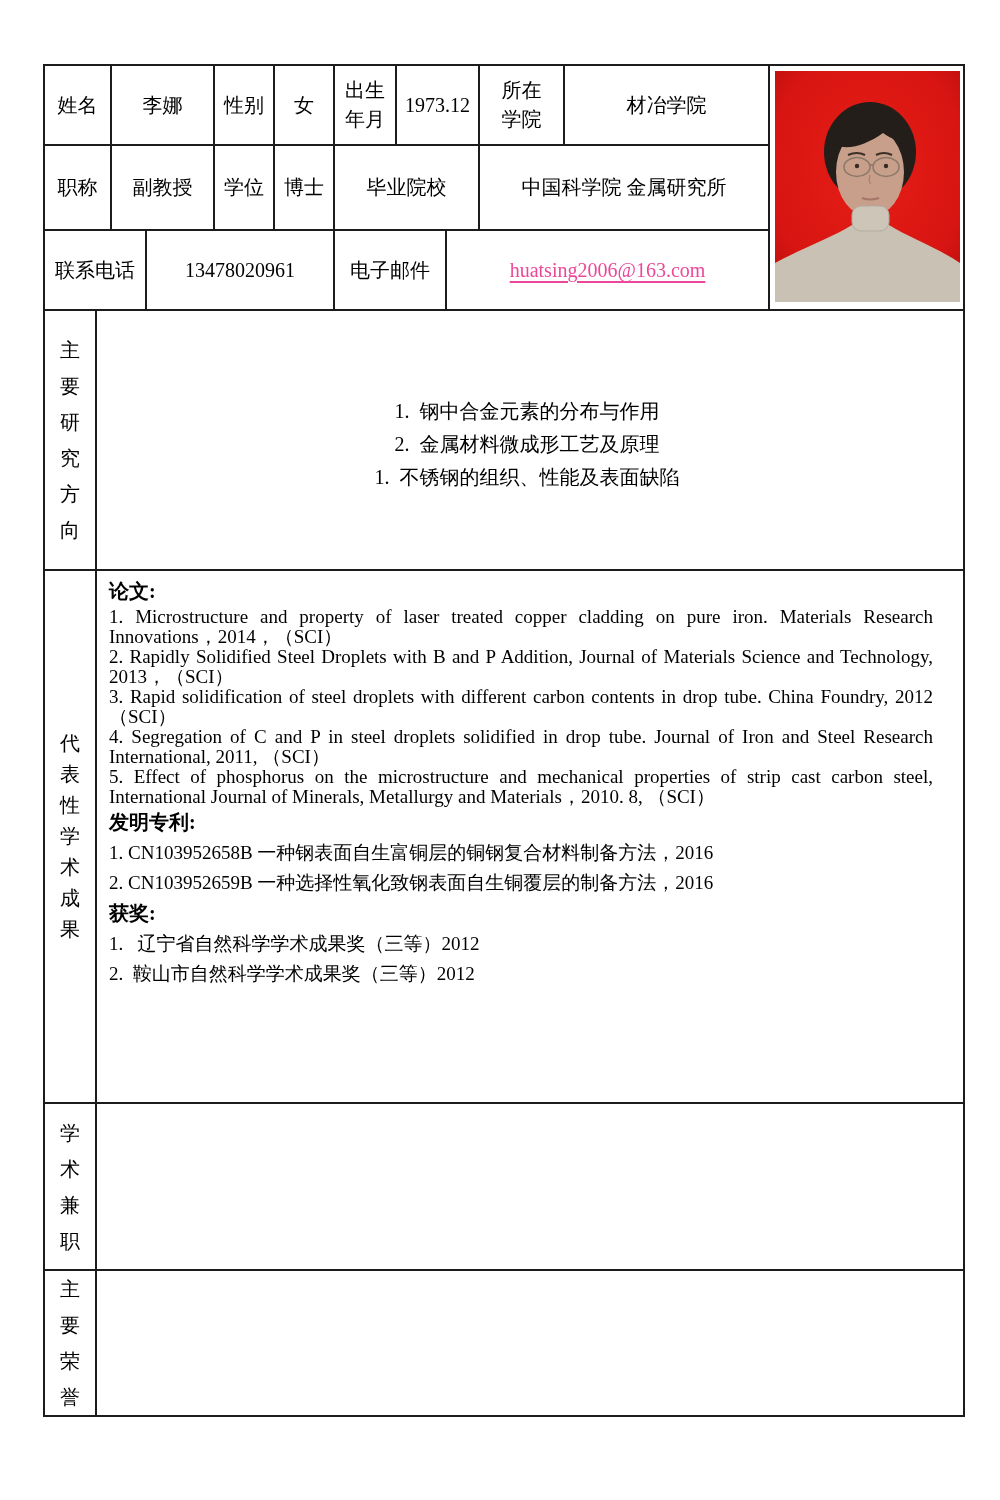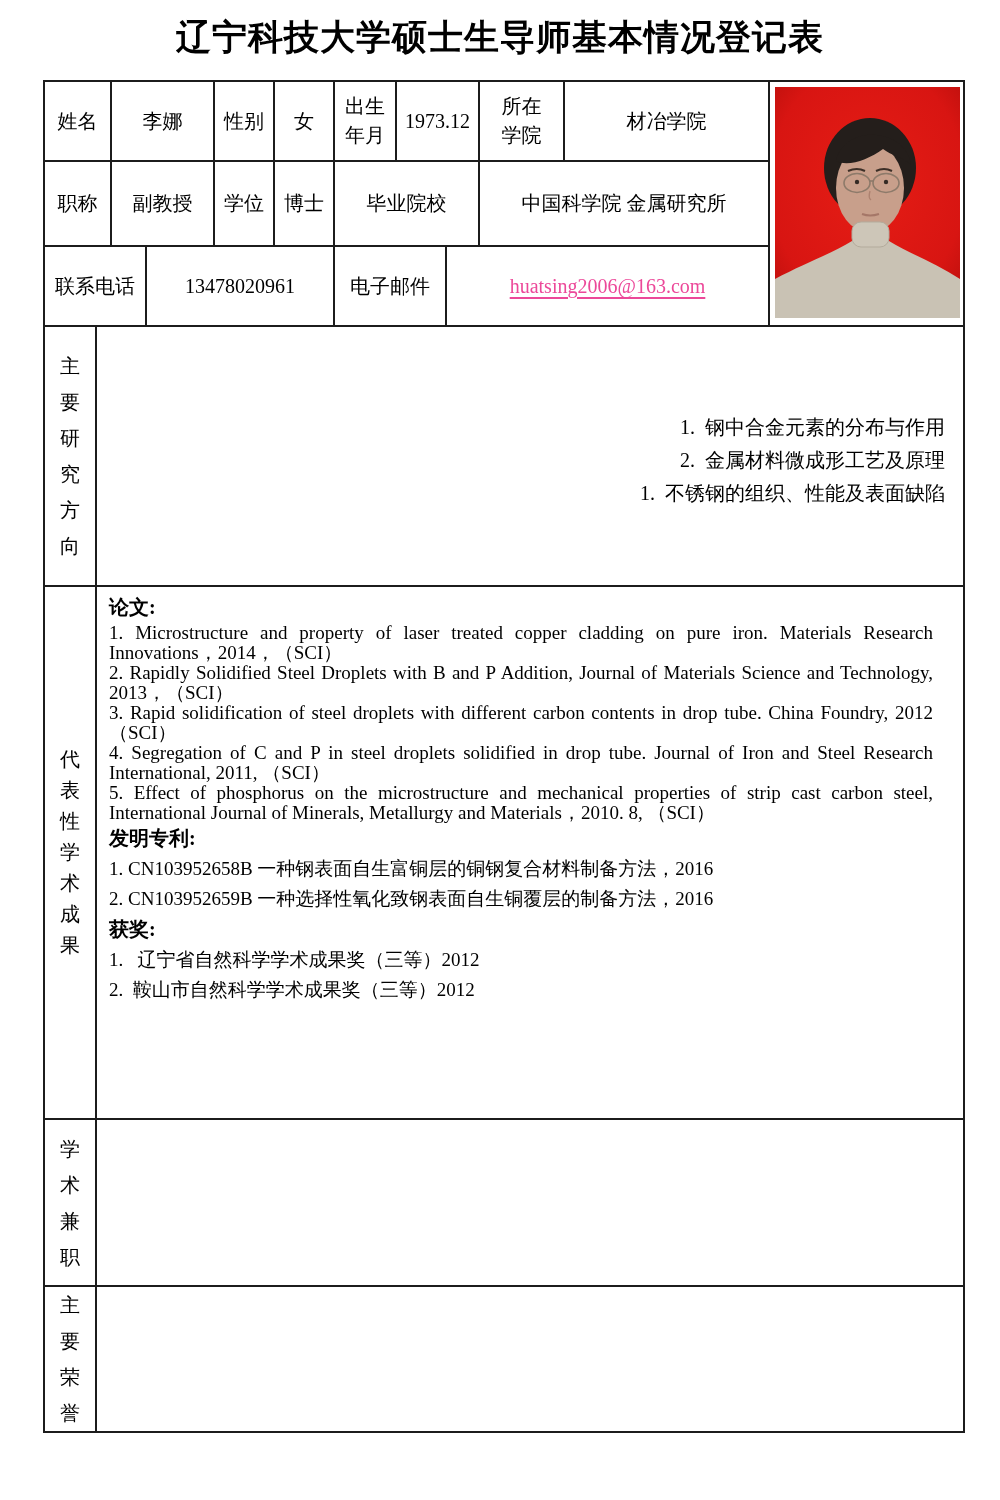--- a/index.html
+++ b/index.html
@@ -12,21 +12,21 @@
   .sheet { position: relative; width: 1000px; height: 1500px; background: #fff; overflow: hidden; }
 
   .doc-title {
     position: absolute; top: 14px; left: 0; width: 100%;
     margin: 0; text-align: center;
     font-family: "Liberation Sans", "DejaVu Sans", sans-serif;
     font-size: 35px; font-weight: bold; letter-spacing: 1px;
   }
 
   table.form {
-    position: absolute; left: 43px; top: 80px;
+    position: absolute; left: 43px; top: 64px;
     width: 920px;
     border-collapse: collapse; table-layout: fixed;
     border: 2px solid #161616;
   }
   td {
     border: 2px solid #1c1c1c;
     text-align: center; vertical-align: middle;
     font-size: 20px; padding: 0;
     overflow: hidden;
   }
@@ -37,37 +37,36 @@
   
   .vlabel {
     display: inline-block; width: 1.05em;
     word-break: break-all; line-height: 1.8;
     font-size: 20px;
   }
   .vlabel.tight { line-height: 1.55; }
 
   .email-link { text-decoration: underline; text-underline-offset: 4px; color: #ec4899; }
 
-  .content-cell { text-align: right; vertical-align: middle; padding: 8px 18px 0 12px; }
+  .content-cell { text-align: center; vertical-align: middle; padding: 8px 18px 0 12px; }
   .research-list div { font-size: 20px; line-height: 33px; white-space: pre-wrap; }
 
   .achieve-cell { text-align: left; vertical-align: top; padding: 5px 30px 0 12px; }
   .achieve-cell .heading { font-weight: bold; font-size: 20px; line-height: 31px; }
   .achieve-cell .paper { font-size: 19px; line-height: 20px; text-align: justify; }
   .achieve-cell .cjk-item { font-size: 19px; line-height: 30px; white-space: pre-wrap; }
 
   .photo-cell { padding: 0; background: #fff; }
   .photo-cell svg { display: block; }
 </style>
 </head>
 <body>
 
 <div class="sheet">
 
-  <h1 class="doc-title">辽宁科技大学硕士生导师基本情况登记表</h1>
 
   <table class="form">
     <colgroup>
       <col style="width:52px">
         <col style="width:15px">
         <col style="width:35px">
         <col style="width:68px">
       <col style="width:60px">
         <col style="width:60px">
         <col style="width:62px">

